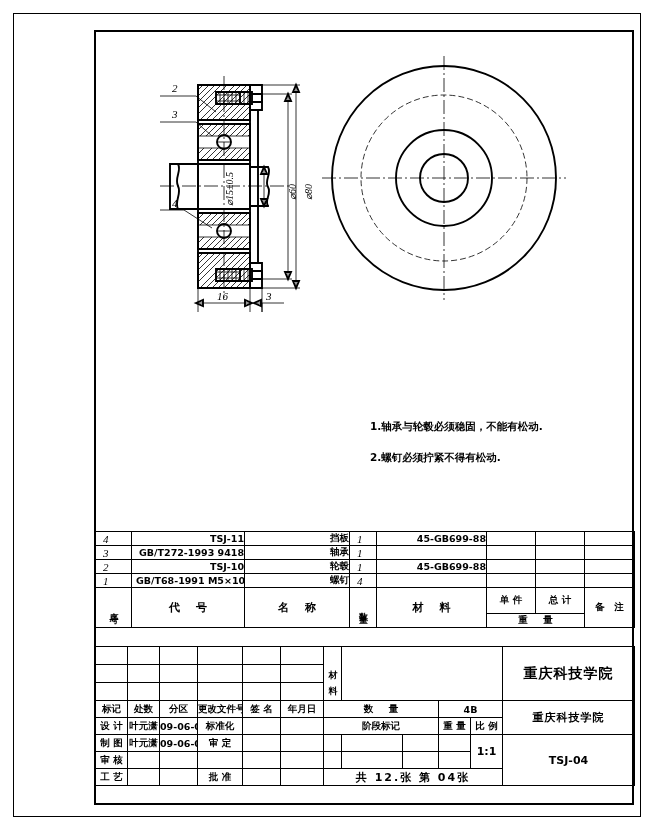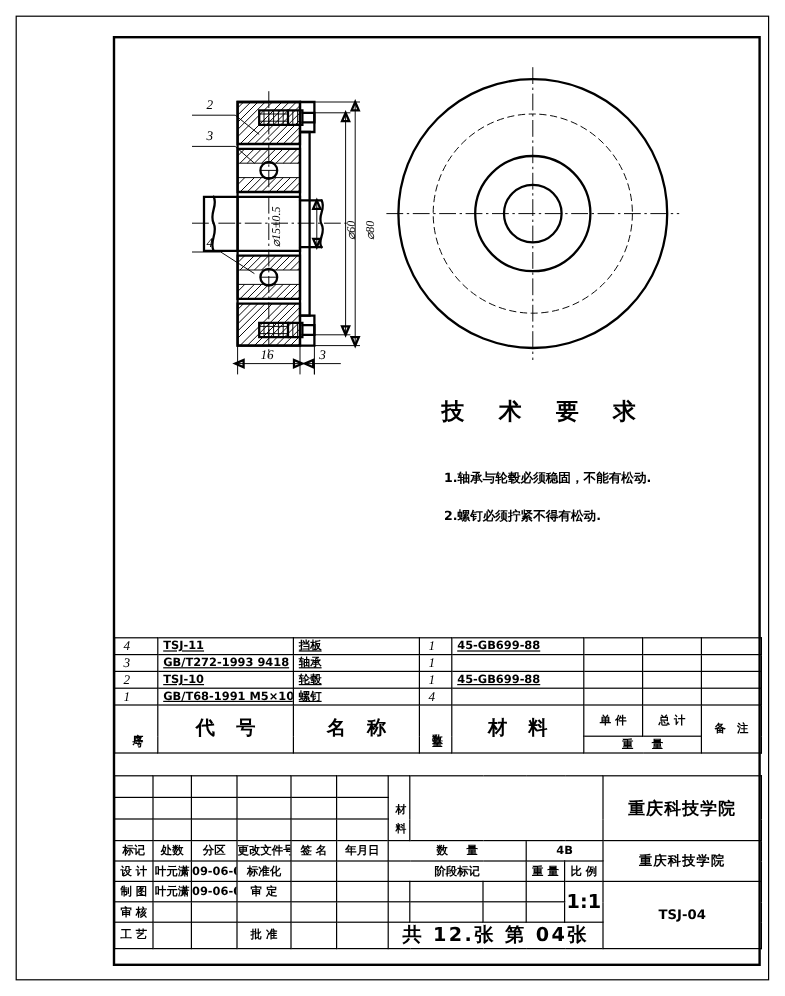--- a/index.html
+++ b/index.html
@@ -26,33 +26,33 @@
   .lbl{position:absolute;font-size:11px;font-family:"Liberation Serif",serif;
        font-style:italic;white-space:nowrap;}
   .vlbl{position:absolute;font-size:10px;white-space:nowrap;
         font-family:"Liberation Serif",serif;font-style:italic;
         transform:rotate(-90deg);transform-origin:left top;}
 
   .tech-title{position:absolute;left:368px;top:330px;font-size:19px;font-weight:bold;
               letter-spacing:11px;white-space:nowrap;
               font-family:"DejaVu Sans","Liberation Sans",sans-serif;}
   .tech-line{position:absolute;font-size:10.5px;font-weight:bold;white-space:nowrap;
-             font-family:"DejaVu Sans","Liberation Sans",sans-serif;}
+             font-family:"DejaVu Sans","Liberation Sans",sans-serif;margin-top:28px;}
 
   
   table{border-collapse:collapse;position:absolute;table-layout:fixed;}
   table td{border:1px solid #000;padding:0;text-align:center;vertical-align:middle;
            font-size:9.5px;font-weight:bold;overflow:hidden;white-space:nowrap;
            font-family:"DejaVu Sans","Liberation Sans",sans-serif;}
-  td.lft{text-align:left;padding-left:4px;text-decoration:underline;}
+  td.lft{text-align:right;padding-left:4px;}
   td.num{font-family:"Liberation Serif",serif;font-style:italic;font-weight:normal;
          font-size:11px;text-align:left;padding-left:7px;}
   td.sp2{letter-spacing:6px;text-indent:6px;}
   td.sp1{letter-spacing:3px;text-indent:3px;}
-  td.big{font-size:16px;}
+  td.big{font-size:11px;}
   .bom{left:95px;top:531px;width:539px;}
   .tb{left:95px;top:646px;width:539px;}
   .vtxt{writing-mode:vertical-rl;text-orientation:upright;letter-spacing:3px;
         display:inline-block;line-height:1;}
 </style>
 </head>
 <body>
 
 <div id="sheet">
 
@@ -245,21 +245,20 @@
   <div class="lbl" style="left:172px;top:108px;">3</div>
   <div class="lbl" style="left:172px;top:197px;">4</div>
 
   <div class="vlbl" style="left:224px;top:206px;">⌀15±0.5</div>
   <div class="vlbl" style="left:287px;top:200px;">⌀60</div>
   <div class="vlbl" style="left:303px;top:200px;">⌀80</div>
 
   <div class="lbl" style="left:217px;top:290px;">16</div>
   <div class="lbl" style="left:266px;top:290px;">3</div>
 
-  <div class="tech-title">技 术 要 求</div>
   <div class="tech-line" style="left:370px;top:392px;">1.轴承与轮毂必须稳固，不能有松动.</div>
   <div class="tech-line" style="left:370px;top:423px;">2.螺钉必须拧紧不得有松动.</div>
 
   <table class="bom">
     <colgroup>
       <col style="width:36px">
         <col style="width:113px">
         <col style="width:105px">
       <col style="width:27px">
         <col style="width:110px">

